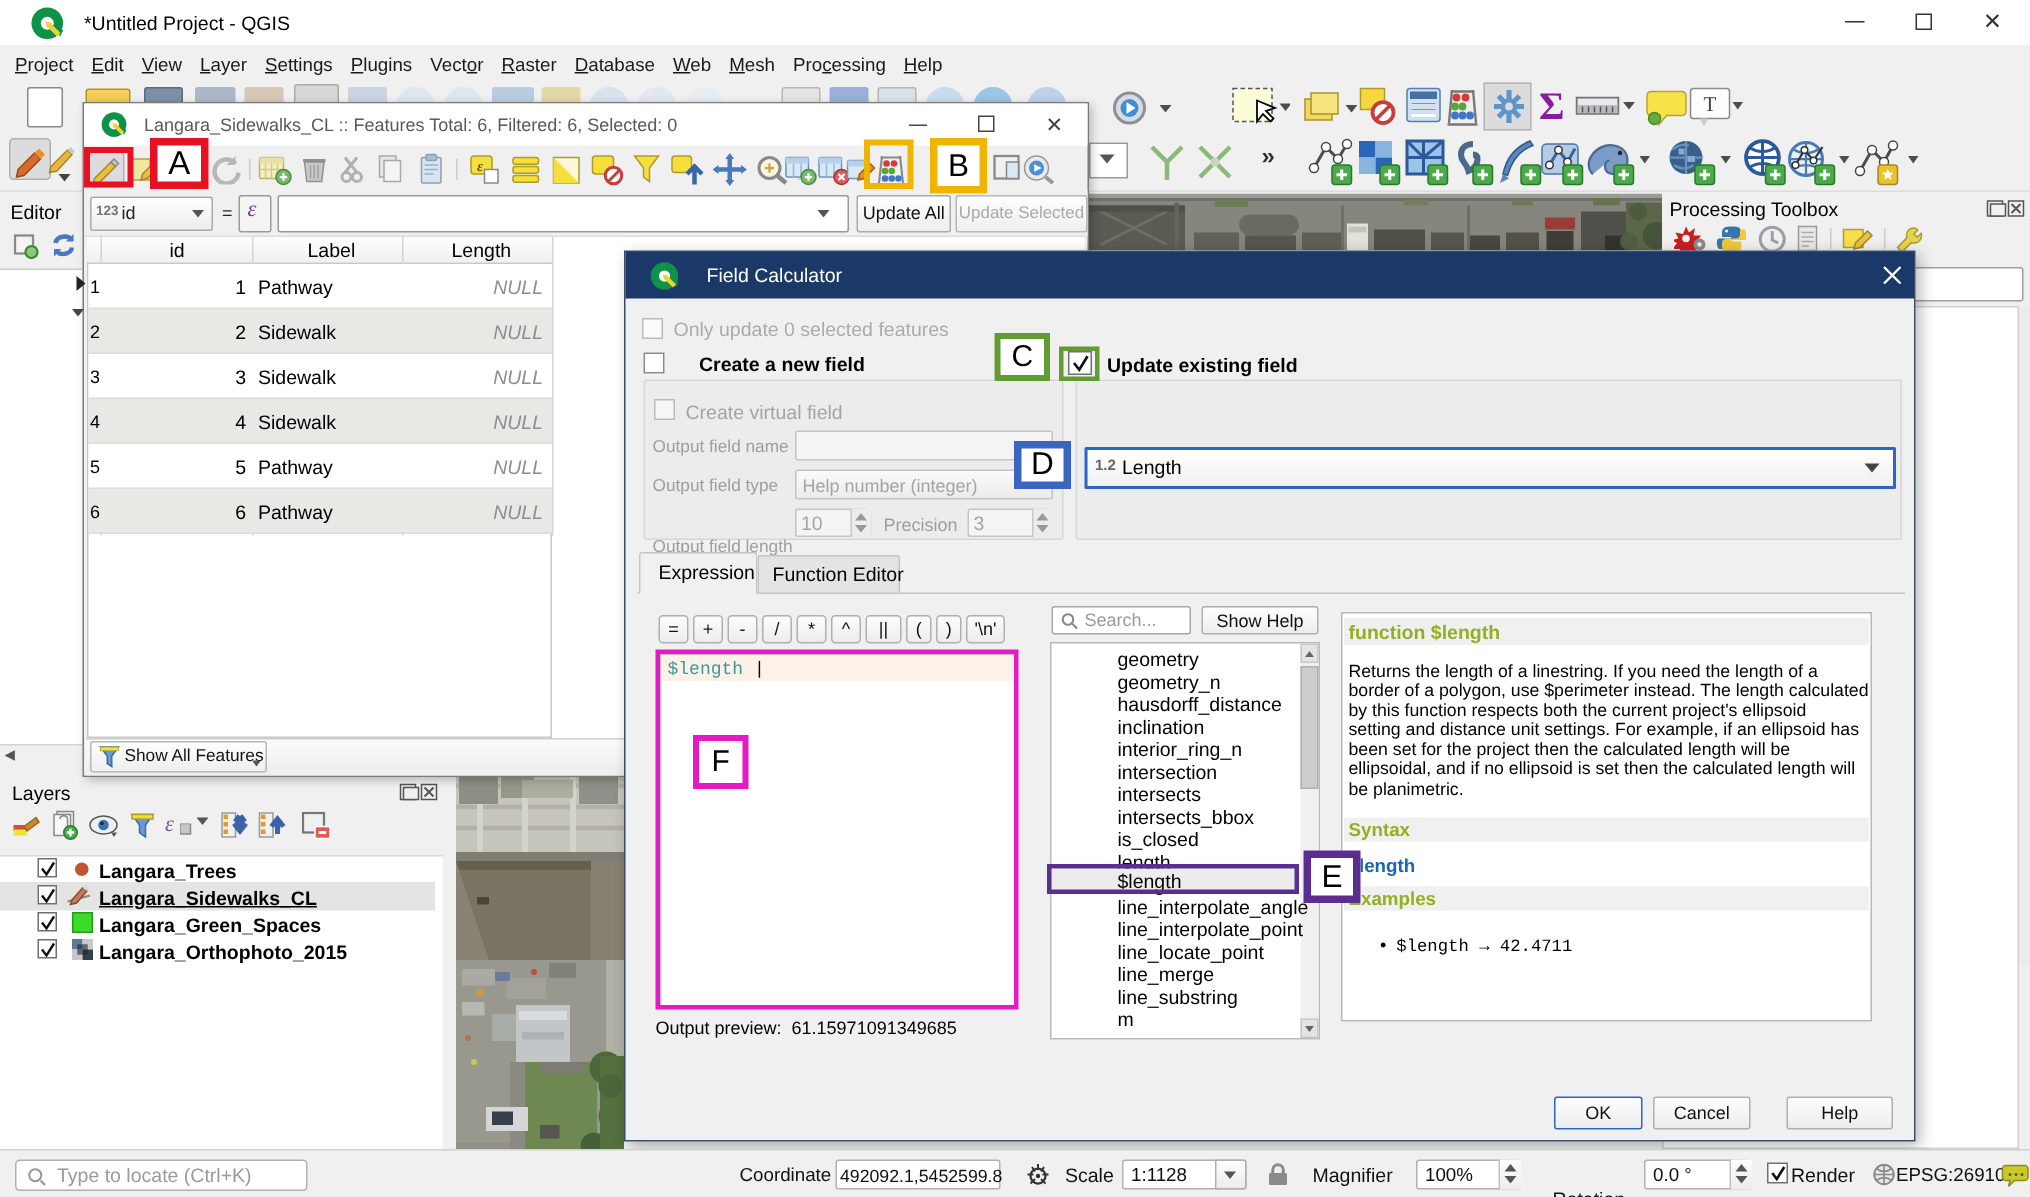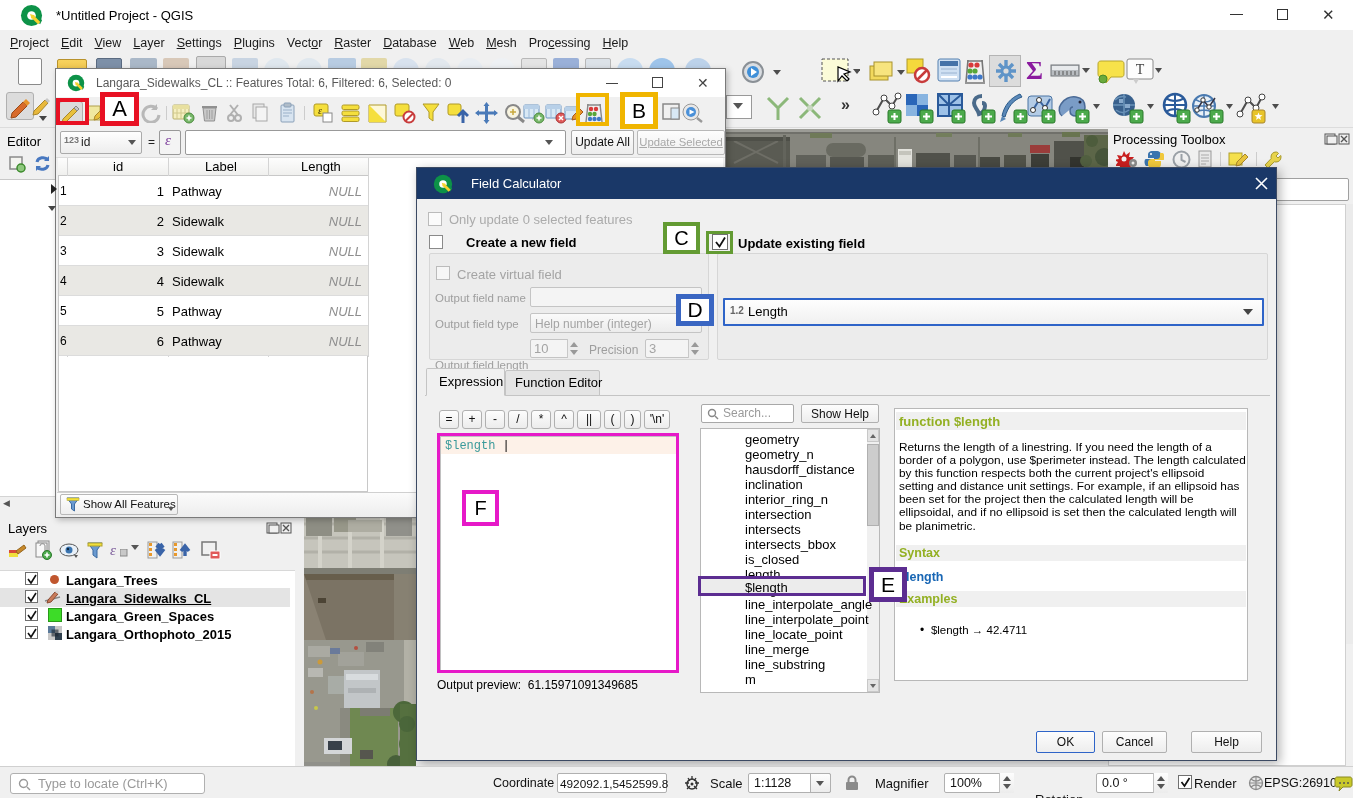--- a/index.html
+++ b/index.html
@@ -606,21 +606,21 @@
   <div class="abs" style="left:4px;top:62px;width:82px;height:23px;background:linear-gradient(#fefefe,#ededed);border:1px solid #aaa;border-radius:2px;"></div>
   <div class="abs" style="left:8px;top:66px;font-size:9px;font-weight:bold;color:#777;">123</div>
   <div class="abs" style="left:25px;top:66px;font-size:12px;color:#222;">id</div>
   <div class="abs" style="left:72px;top:71px;width:0;height:0;border-left:4px solid transparent;border-right:4px solid transparent;border-top:5px solid #555;"></div>
   <div class="abs" style="left:92px;top:66px;font-size:12px;color:#222;">=</div>
   <div class="abs" style="left:103px;top:61px;width:22px;height:25px;background:#f4f4f4;border:1px solid #999;border-radius:2px;"></div>
   <div class="abs" style="left:109px;top:63px;font-size:15px;color:#7a3a9a;font-family:'Liberation Serif',serif;font-style:italic;">ε</div>
   <div class="abs" style="left:129px;top:61px;width:381px;height:25px;background:#fff;border:1px solid #999;border-radius:2px;"></div>
   <div class="abs" style="left:489px;top:71px;width:0;height:0;border-left:4px solid transparent;border-right:4px solid transparent;border-top:5px solid #555;"></div>
   <div class="abs" style="left:515px;top:61px;width:63px;height:25px;background:linear-gradient(#fefefe,#ededed);border:1px solid #aaa;border-radius:2px;font-size:12px;color:#111;text-align:center;line-height:23px;">Update All</div>
-  <div class="abs" style="left:581px;top:61px;width:88px;height:25px;background:linear-gradient(#fdfdfd,#efefef);border:1px solid #b8b8b8;border-radius:2px;font-size:11.3px;color:#a8a8a8;text-align:center;line-height:23px;white-space:nowrap;text-decoration:underline;">Update Selected</div>
+  <div class="abs" style="left:581px;top:61px;width:88px;height:25px;background:linear-gradient(#fdfdfd,#efefef);border:1px solid #b8b8b8;border-radius:2px;font-size:11.3px;color:#a8a8a8;text-align:center;line-height:23px;white-space:nowrap;">Update Selected</div>
 
   <div class="abs" style="left:2px;top:89px;width:310px;height:334px;background:#fff;border:1px solid #c8c8c8;"></div>
   <div class="abs" style="left:312px;top:89px;width:355px;height:334px;background:#fff;"></div>
   <div class="abs" style="left:2px;top:89px;width:310px;height:18px;background:linear-gradient(#fdfdfd,#f0f0ee);border-bottom:1px solid #c8c8c8;"></div>
   <div class="abs" style="left:57px;top:90px;font-size:13px;color:#000;">id</div>
   <div class="abs" style="left:149px;top:90px;font-size:13px;color:#000;">Label</div>
   <div class="abs" style="left:245px;top:90px;font-size:13px;color:#000;">Length</div>
   <div class="abs" style="left:11px;top:89px;width:1px;height:199px;background:#d4d4d4;"></div>
   <div class="abs" style="left:112px;top:89px;width:1px;height:199px;background:#d4d4d4;"></div>
   <div class="abs" style="left:212px;top:89px;width:1px;height:199px;background:#d4d4d4;"></div>
@@ -764,21 +764,21 @@
 
   <div class="abs" style="left:477px;top:240px;width:354px;height:273px;background:#fff;border:1px solid #b8b8b8;"></div>
   <div class="abs" style="left:479px;top:244px;width:350px;height:18px;background:#f0f0f0;"></div>
   <div class="abs" style="left:482px;top:246px;font-size:13px;font-weight:bold;color:#93b023;">function $length</div>
   <div class="abs" style="left:482px;top:273px;font-size:11.8px;line-height:13.1px;color:#000;white-space:nowrap;">Returns the length of a linestring. If you need the length of a<br>border of a polygon, use $perimeter instead. The length calculated<br>by this function respects both the current project's ellipsoid<br>setting and distance unit settings. For example, if an ellipsoid has<br>been set for the project then the calculated length will be<br>ellipsoidal, and if no ellipsoid is set then the calculated length will<br>be planimetric.</div>
   <div class="abs" style="left:479px;top:377px;width:350px;height:16px;background:#f0f0f0;"></div>
   <div class="abs" style="left:482px;top:378px;font-size:12.5px;font-weight:bold;color:#93b023;">Syntax</div>
   <div class="abs" style="left:482px;top:402px;font-size:12.5px;font-weight:bold;color:#1866b4;">$length</div>
   <div class="abs" style="left:479px;top:423px;width:350px;height:16px;background:#f0f0f0;"></div>
   <div class="abs" style="left:482px;top:424px;font-size:12.5px;font-weight:bold;color:#93b023;">Examples</div>
-  <div class="abs" style="left:503px;top:455px;font-size:12px;color:#000;">•&nbsp; <span style="font-family:Liberation Sans, sans-serif;font-size:11.5px;">$length → 42.4711</span></div>
+  <div class="abs" style="left:503px;top:455px;font-size:12px;color:#000;">•&nbsp; <span style="font-family:Liberation Mono, monospace;font-size:11.5px;">$length → 42.4711</span></div>
 
   <div class="abs" style="left:619px;top:563px;width:59px;height:22px;background:linear-gradient(#fdfdfd,#ededed);border:1px solid #2e64c8;border-radius:2px;font-size:12px;color:#111;text-align:center;line-height:20px;">OK</div>
   <div class="abs" style="left:685px;top:563px;width:65px;height:22px;background:linear-gradient(#fdfdfd,#ededed);border:1px solid #b0b0b0;border-radius:2px;font-size:12px;color:#111;text-align:center;line-height:20px;">Cancel</div>
   <div class="abs" style="left:774px;top:563px;width:71px;height:22px;background:linear-gradient(#fdfdfd,#ededed);border:1px solid #b0b0b0;border-radius:2px;font-size:12px;color:#111;text-align:center;line-height:20px;">Help</div>
 </div>
 
 <div id="statusbar" class="abs" style="left:0;top:766px;width:1353px;height:32px;background:#f0f0f0;border-top:1px solid #d0d0d0;">
   <div class="abs" style="left:10px;top:6px;width:195px;height:21px;background:#fff;border:1px solid #b0b0b0;border-radius:3px;"></div>
   <svg class="abs" style="left:18px;top:11px;" width="13" height="13" viewBox="0 0 13 13">
         <circle cx="5.5" cy="5.5" r="4" fill="none" stroke="#999" stroke-width="1.4"></circle>

